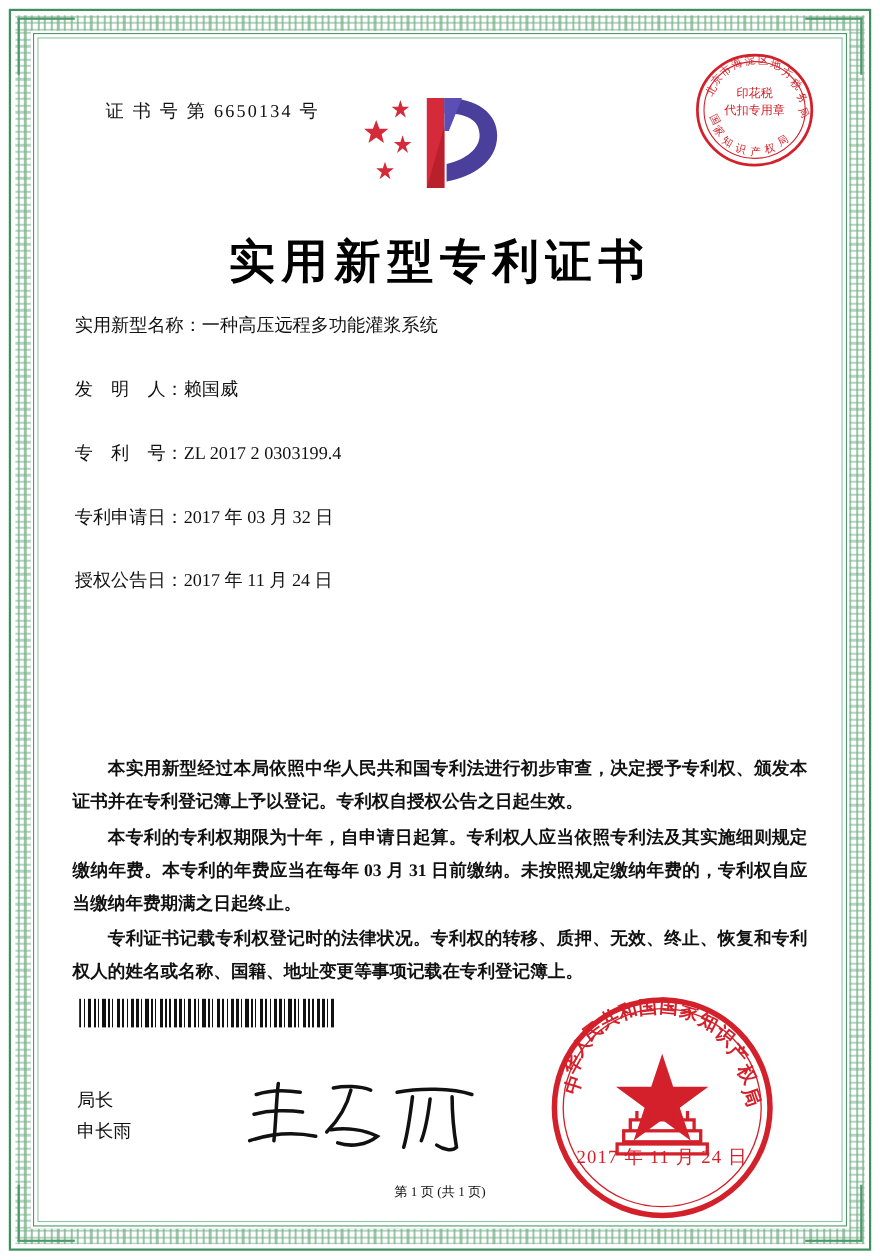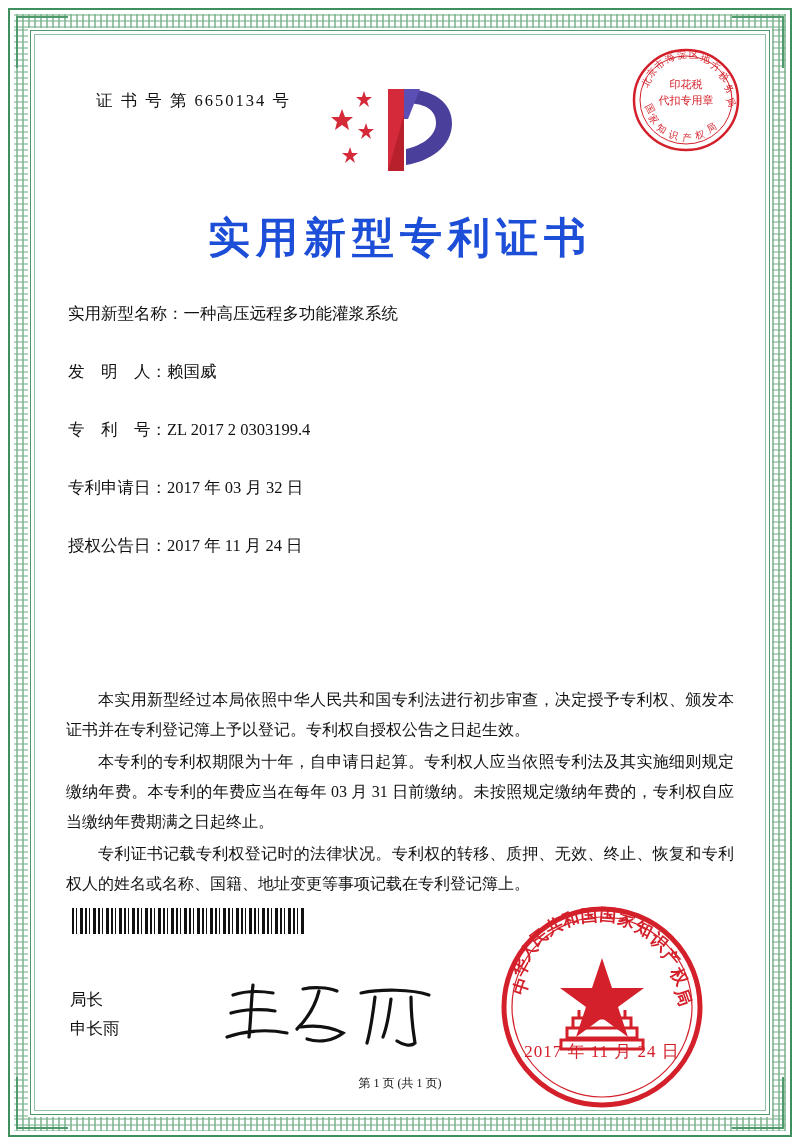--- a/index.html
+++ b/index.html
@@ -110,27 +110,27 @@
   }
   .title {
     position: absolute;
     left: 0;
     top: 170px;
     width: 720px;
     text-align: center;
     font-size: 42px;
     font-weight: bold;
     letter-spacing: 6px;
-    color: #1d4ed8;
+    color: #000000;
     font-family: "DejaVu Serif", "Liberation Serif", serif;
   }
   .fields {
     position: absolute;
     left: 28px;
-    top: 263px;
+    top: 245px;
     width: 670px;
   }
   .field {
     font-size: 16.5px;
     color: #111;
     margin-bottom: 36px;
     white-space: nowrap;
   }
   .field .lbl {
     display: inline-block;
@@ -144,20 +144,21 @@
     top: 645px;
     width: 672px;
     font-size: 16px;
     line-height: 30px;
     color: #111;
     text-align: justify;
   }
   .body-text p {
     margin: 0 4px 2px 0;
     text-indent: 2em;
+    font-weight: bold;
   }
   .barcode {
     position: absolute;
     left: 32px;
     top: 868px;
     width: 232px;
     height: 26px;
     background: repeating-linear-gradient(90deg,
       #111 0px, #111 2px,
       #fff 2px, #fff 4px,

